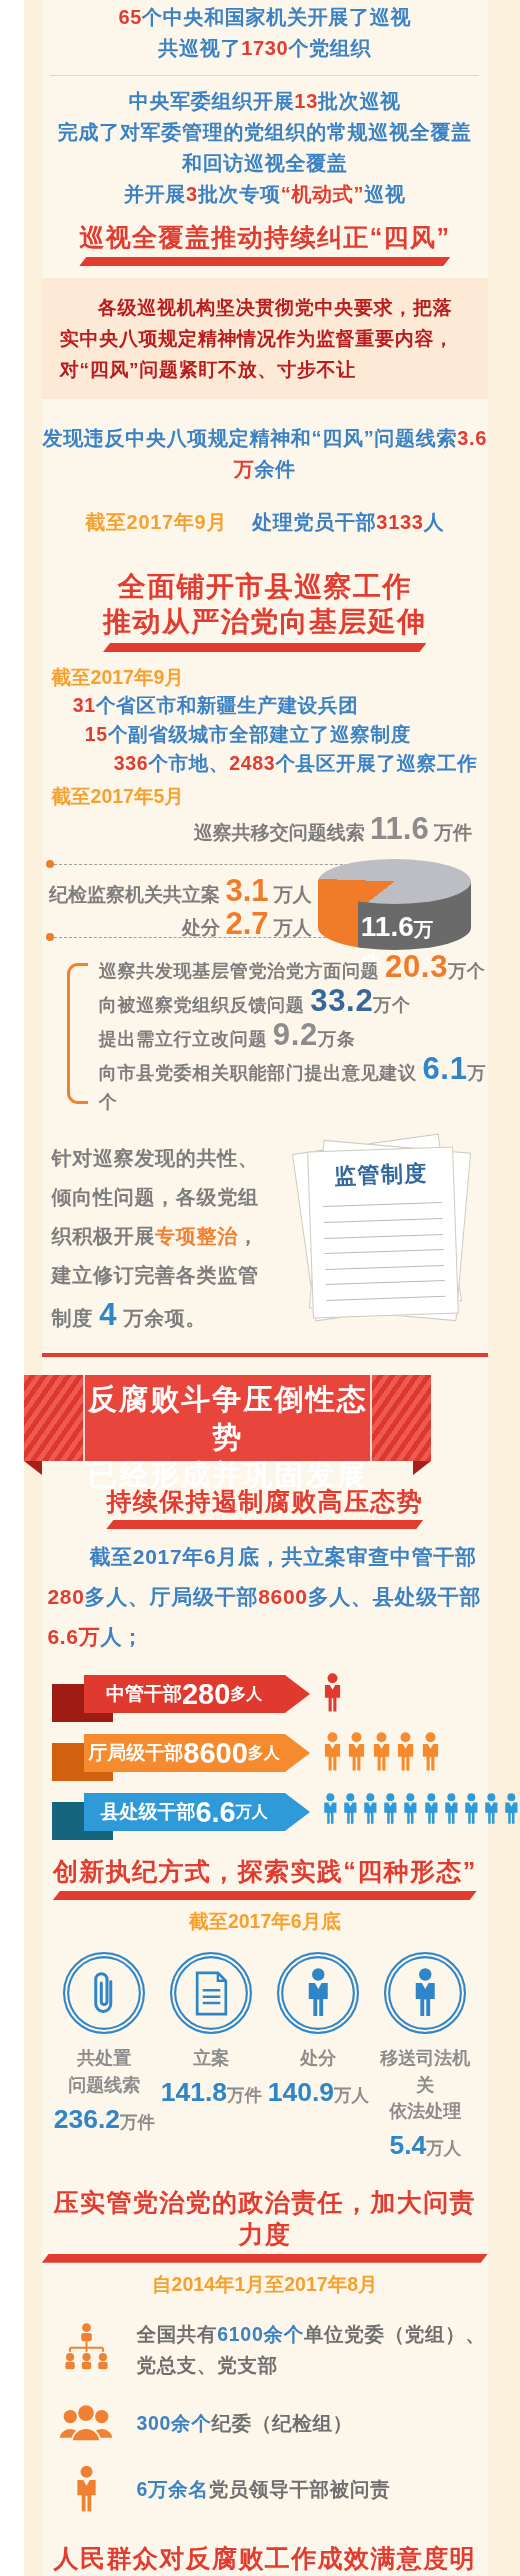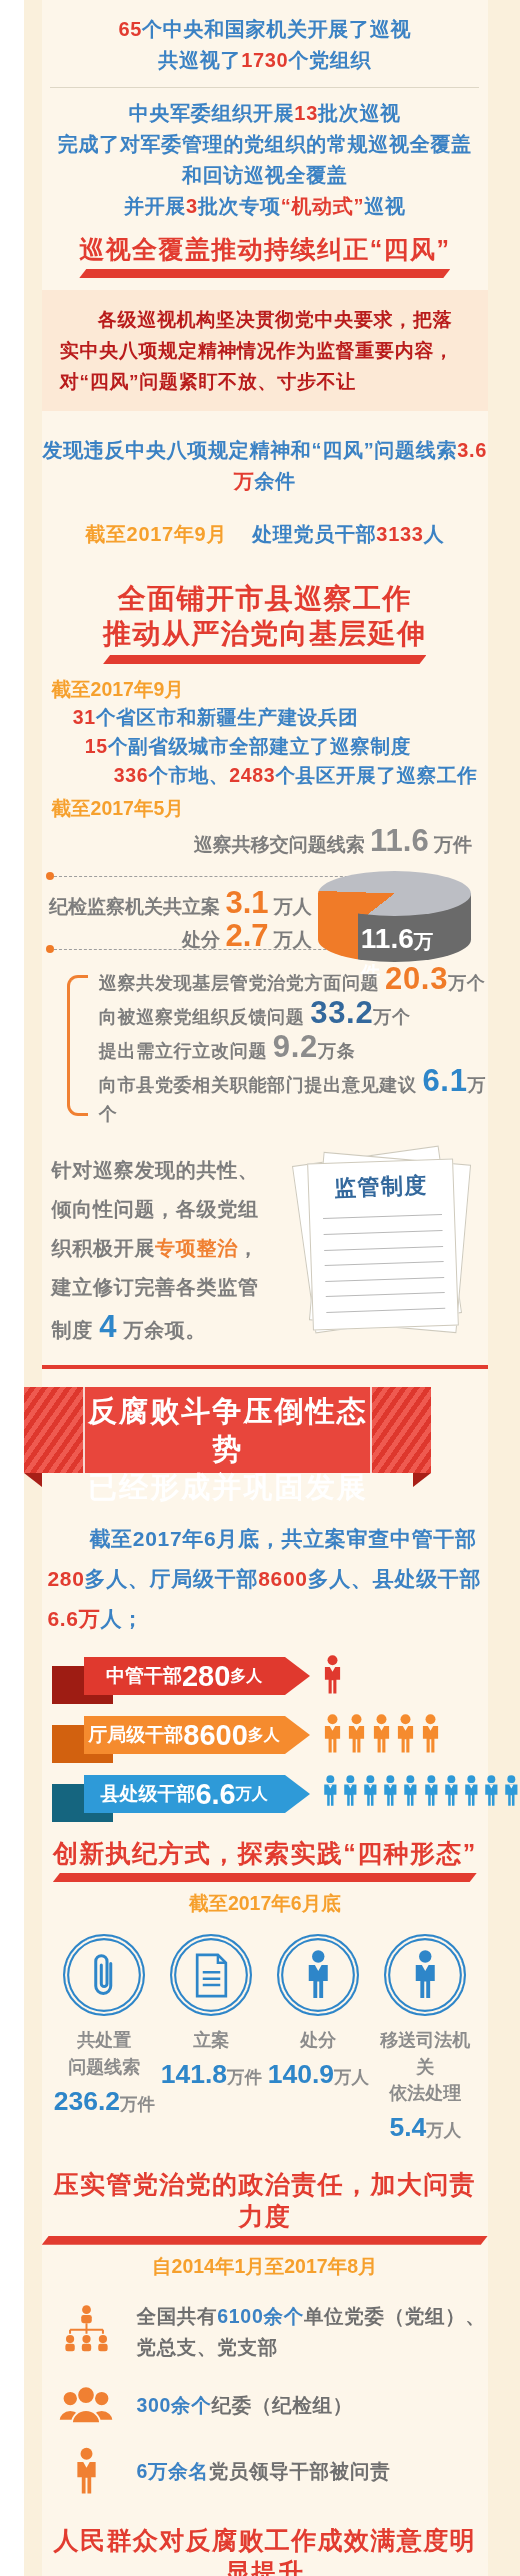--- a/index.html
+++ b/index.html
@@ -103,21 +103,21 @@
   .acc-text{font-size:19.5px;line-height:31px;letter-spacing:0.7px;}
   .sec{margin-top:0;}
 </style>
 </head>
 <body>
 
 <div class="page">
  <div class="infographic">
   <div class="content">
 
-    <div class="sec" style="padding-top:14px">
+    <div class="sec" style="padding-top:2px">
       <div>
             <div class="t-line"><span class="seg s-r">65</span><span class="seg s-b">个中央和国家机关开展了巡视</span></div>
             <div class="t-line"><span class="seg s-b">共巡视了</span><span class="seg s-r">1730</span><span class="seg s-b">个党组织</span></div>
           </div>
       <div class="thin-divider"></div>
       <div>
             <div class="t-line"><span class="seg s-b">中央军委组织开展</span><span class="seg s-r">13</span><span class="seg s-b">批次巡视</span></div>
             <div class="t-line"><span class="seg s-b">完成了对军委管理的党组织的常规巡视全覆盖</span></div>
             <div class="t-line"><span class="seg s-b">和回访巡视全覆盖</span></div>
             <div class="t-line"><span class="seg s-b">并开展</span><span class="seg s-r">3</span><span class="seg s-b">批次专项</span><span class="seg s-r">“机动式”</span><span class="seg s-b">巡视</span></div>
@@ -202,20 +202,21 @@
       <div class="ribbon-text">
         <div>反腐败斗争压倒性态势</div>
         <div>已经形成并巩固发展</div>
       </div>
       <div class="fold l"></div>
       <div class="fold r"></div>
     </div>
 
     <div class="sec headline" style="margin-top:24px">
       <div class="hwrap">
+        <div class="hl-text">持续保持遏制腐败高压态势</div>
         <div class="hbar"></div>
       </div>
     </div>
     <div class="para-blue" style="margin-top:8.4px"><span class="seg s-b">截至2017年6月底，共立案审查中管干部</span><span class="seg s-r">280</span><span class="seg s-b">多人、厅局级干部</span><span class="seg s-r">8600</span><span class="seg s-b">多人、县处级干部</span><span class="seg s-r">6.6万</span><span class="seg s-b">人；</span></div>
 
     <div style="margin-top:18px">
       <div class="arrow-row theme-red">
         <div class="a-tab"></div>
         <div class="a-body">
               <span class="a-label">

